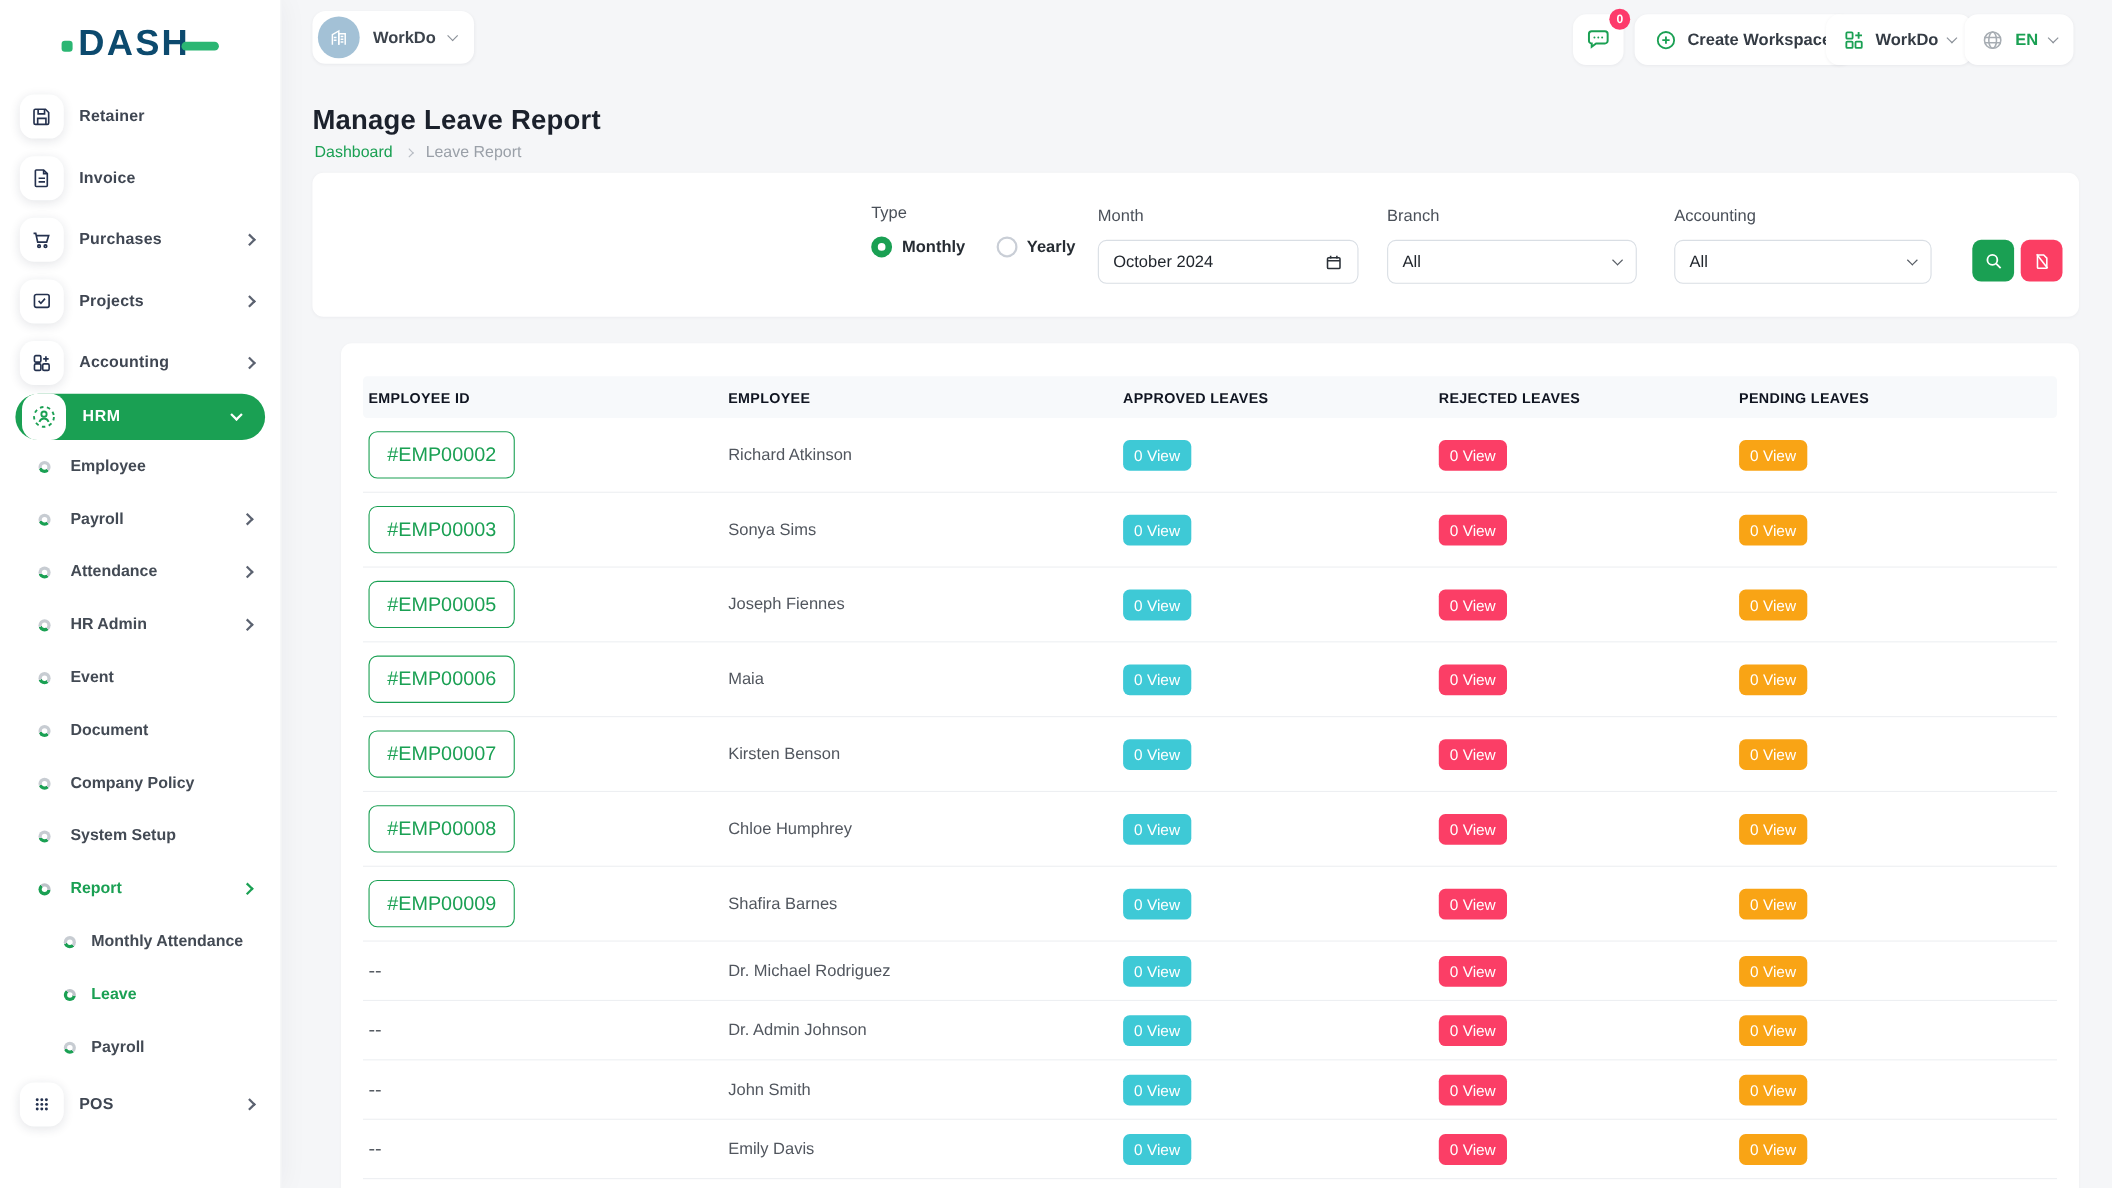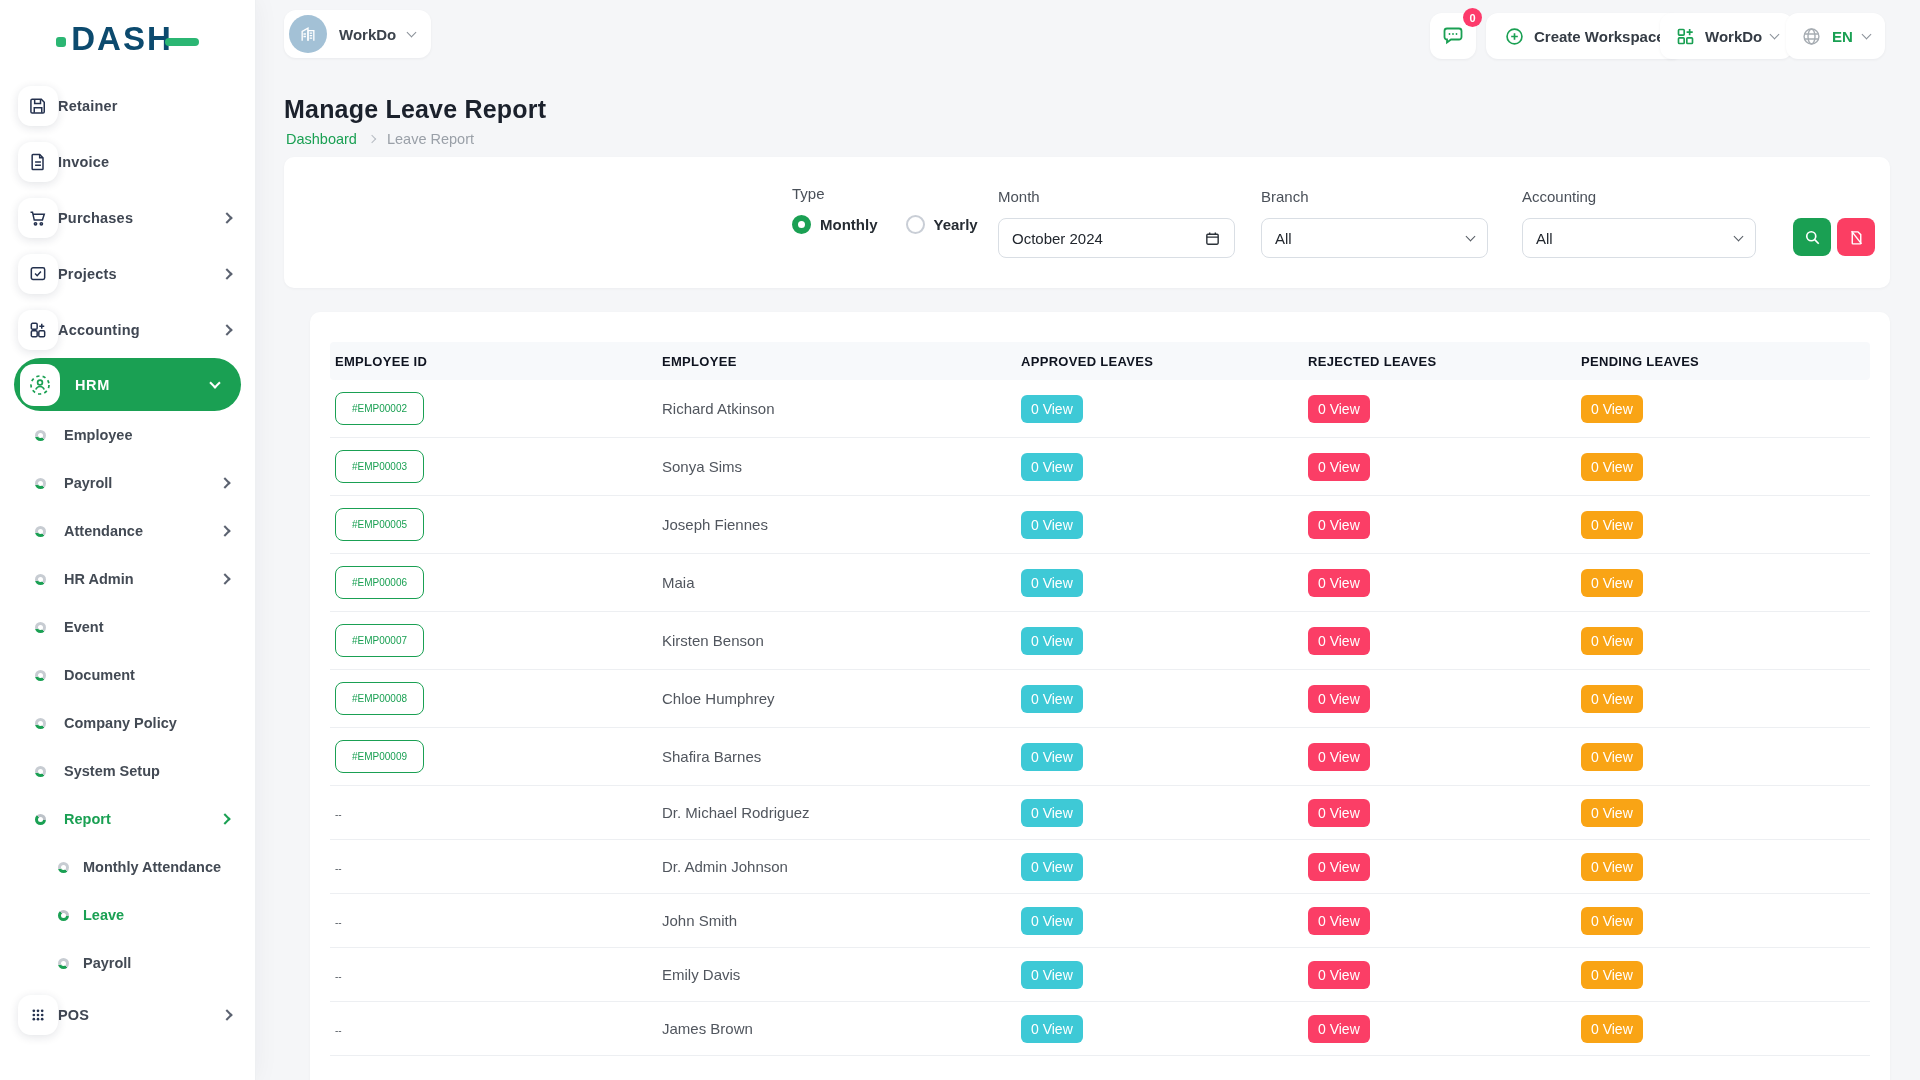--- a/index.html
+++ b/index.html
@@ -9,29 +9,29 @@
     background:#f5f6f8;color:#40474f;position:relative;
   }
   
   .sidebar{position:absolute;left:0;top:0;width:256px;height:1080px;background:#fff;
     border-right:1px solid #eef0f2;box-shadow:0 0 24px rgba(30,40,60,.05);z-index:5}
   .logo{height:78px;display:flex;align-items:center;justify-content:center;cursor:pointer}
   .logo-dot{width:10px;height:10px;background:#2bb673;border-radius:3px;margin-right:5px;margin-top:6px}
   .logo-text{font-size:33px;font-weight:800;color:#0c4a6e;letter-spacing:2px}
   .logo-bar{width:34px;height:8px;background:#2bb673;border-radius:4px;margin-left:-8px;margin-top:6px}
   .menu{width:100%}
-  .mi{height:56px;display:flex;align-items:center;padding:0 18px 0 18px;cursor:pointer}
+  .mi{height:56px;display:flex;align-items:center;padding:0 18px 0 18px;gap:14px;cursor:pointer}
   .icon-box{width:40px;height:40px;background:#fff;border-radius:13px;display:flex;align-items:center;justify-content:center;
     box-shadow:0 2px 10px rgba(25,35,60,.12);flex:0 0 40px}
   .mi .lbl{font-size:14.5px;font-weight:600;color:#3f4652;letter-spacing:.2px}
   .car{width:8px;height:8px;border-right:2px solid #5b6270;border-bottom:2px solid #5b6270;
     transform:rotate(-45deg);margin-left:auto;margin-right:6px;flex:0 0 8px}
   .car.green{border-color:#1aa053}
   .car.down{transform:rotate(45deg);border-color:#fff;margin-top:-4px}
-  .mi.active{background:#1aa053;border-radius:28px;margin:0 14px;height:53px;padding:0 16px 0 6px;gap:15px}
+  .mi.active{background:#1aa053;border-radius:28px;margin:0 14px;height:42px;padding:0 16px 0 6px;gap:15px}
   .mi.active .icon-box{width:42px;height:42px;border-radius:14px;box-shadow:none}
   .mi.active .lbl{color:#fff;font-weight:700;letter-spacing:.6px}
   .ms{height:48px;display:flex;align-items:center;padding-left:35px;gap:18px;cursor:pointer}
   .ms.lvl2{padding-left:58px;gap:14px}
   .ms .lbl{font-size:14.5px;font-weight:600;color:#434a54}
   .ms .car{margin-right:26px}
   .ms.green .lbl{color:#1aa053}
   .blt{width:11px;height:11px;border-radius:50%;position:relative;flex:0 0 11px;
     background:conic-gradient(from 140deg,#1aa053 0 110deg,#c7ccd2 110deg 360deg)}
   .blt::after{content:"";position:absolute;inset:3px;background:#fff;border-radius:50%}
@@ -77,21 +77,21 @@
   
   .table-card{position:absolute;left:310px;top:312px;width:1580px;height:840px;background:#fff;border-radius:10px;
     box-shadow:0 1px 3px rgba(16,24,40,.04);padding:30px 20px 0 20px}
   .thead{display:grid;grid-template-columns:332px 359px 287px 273px 1fr;align-items:center;height:38px;
     background:#f7f9fb;border-radius:4px}
   .thead .hc{font-size:13px;font-weight:700;color:#0f1420;letter-spacing:.3px}
   .hc.first,.cell.first{padding-left:5px}
   .trow{display:grid;grid-template-columns:332px 359px 287px 273px 1fr;align-items:center;min-height:54px;
     padding:12px 0;border-bottom:1px solid #edeff2}
   .emp-btn{display:inline-block;padding:10px 16px;border:1px solid #1aa053;border-radius:8px;color:#1aa053;
-    font-size:10px;background:#fff;cursor:pointer;white-space:nowrap}
+    font-size:18px;background:#fff;cursor:pointer;white-space:nowrap}
   .emp-btn.plain{border:none;padding:0;color:#565c63;background:transparent;cursor:default}
   .ename{font-size:15px;color:#51565e}
   .badge{display:inline-block;padding:6px 10px;border-radius:6px;color:#fff;font-size:14px;cursor:pointer}
   .badge.approved{background:#3ec9d6}
   .badge.rejected{background:#fb3e66}
   .badge.pending{background:#f9a415}
   svg{display:block}
 </style>
 </head>
 <body>

